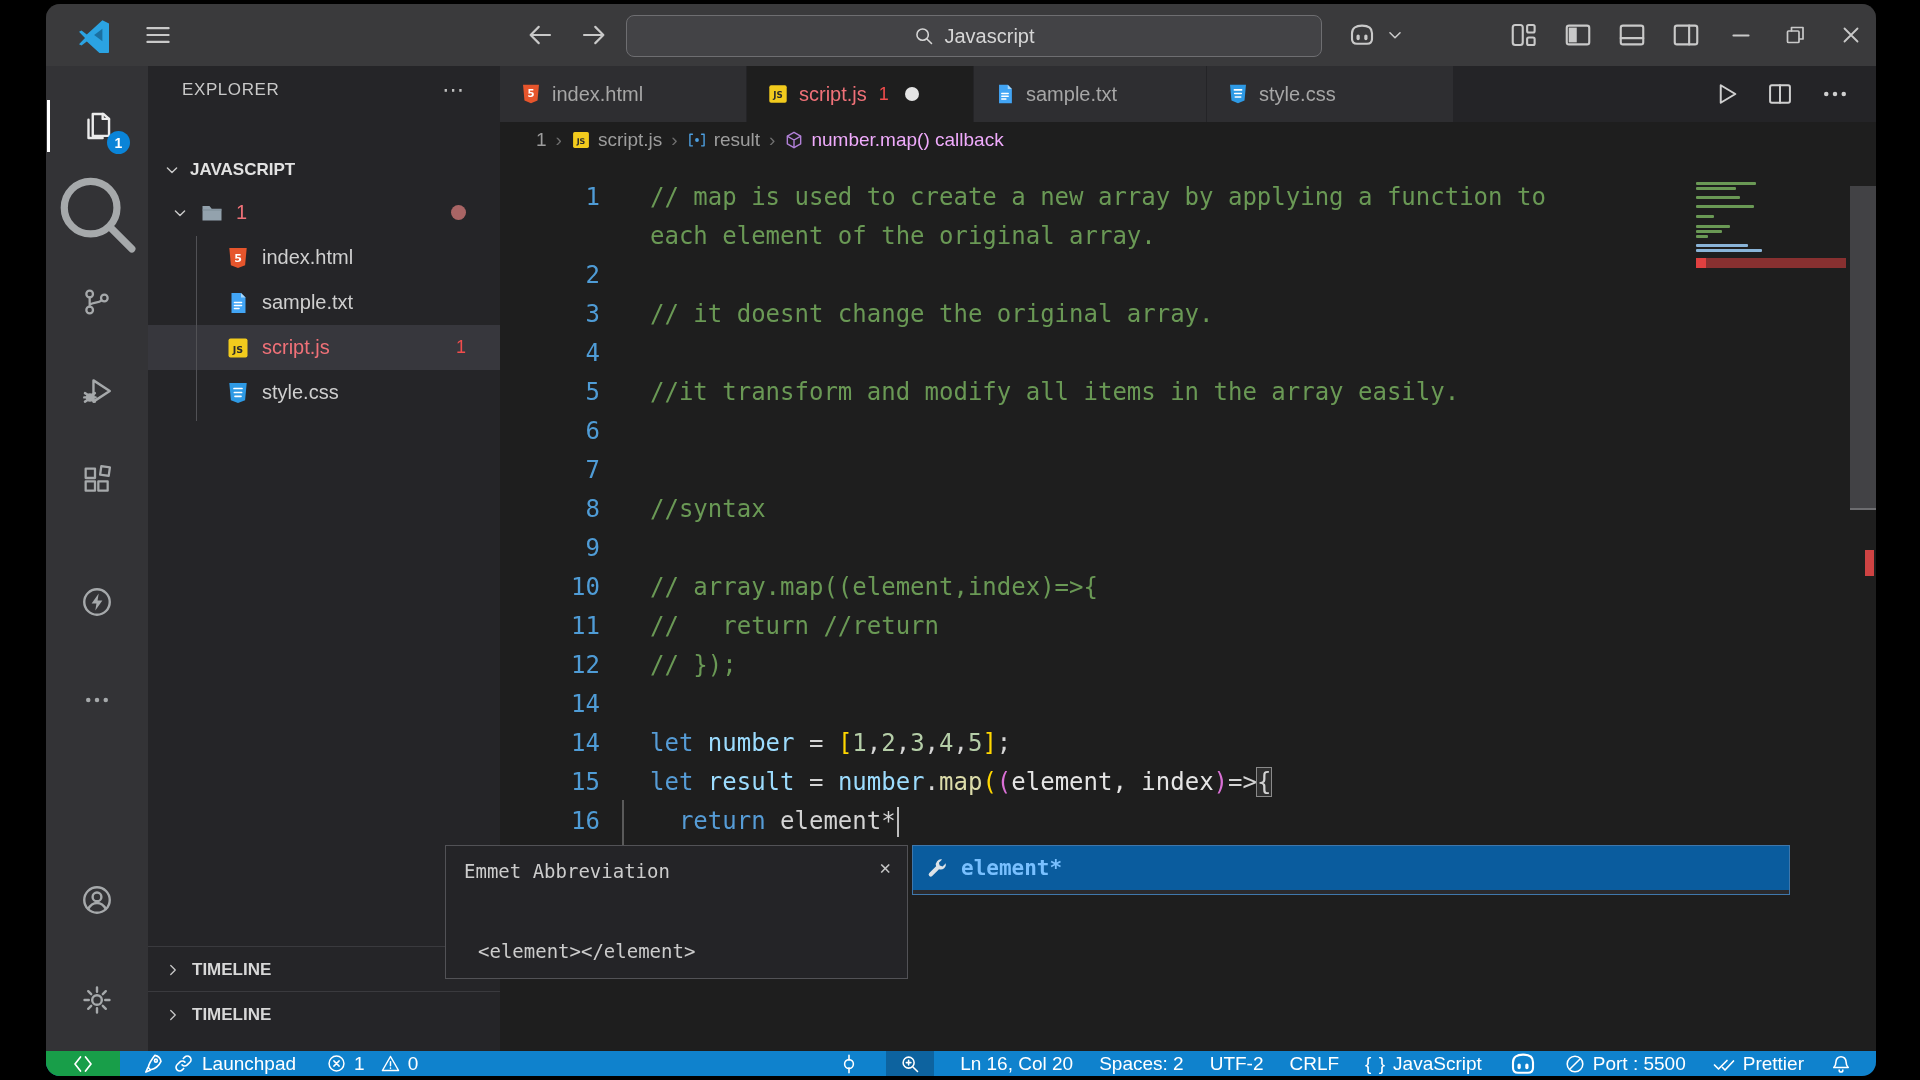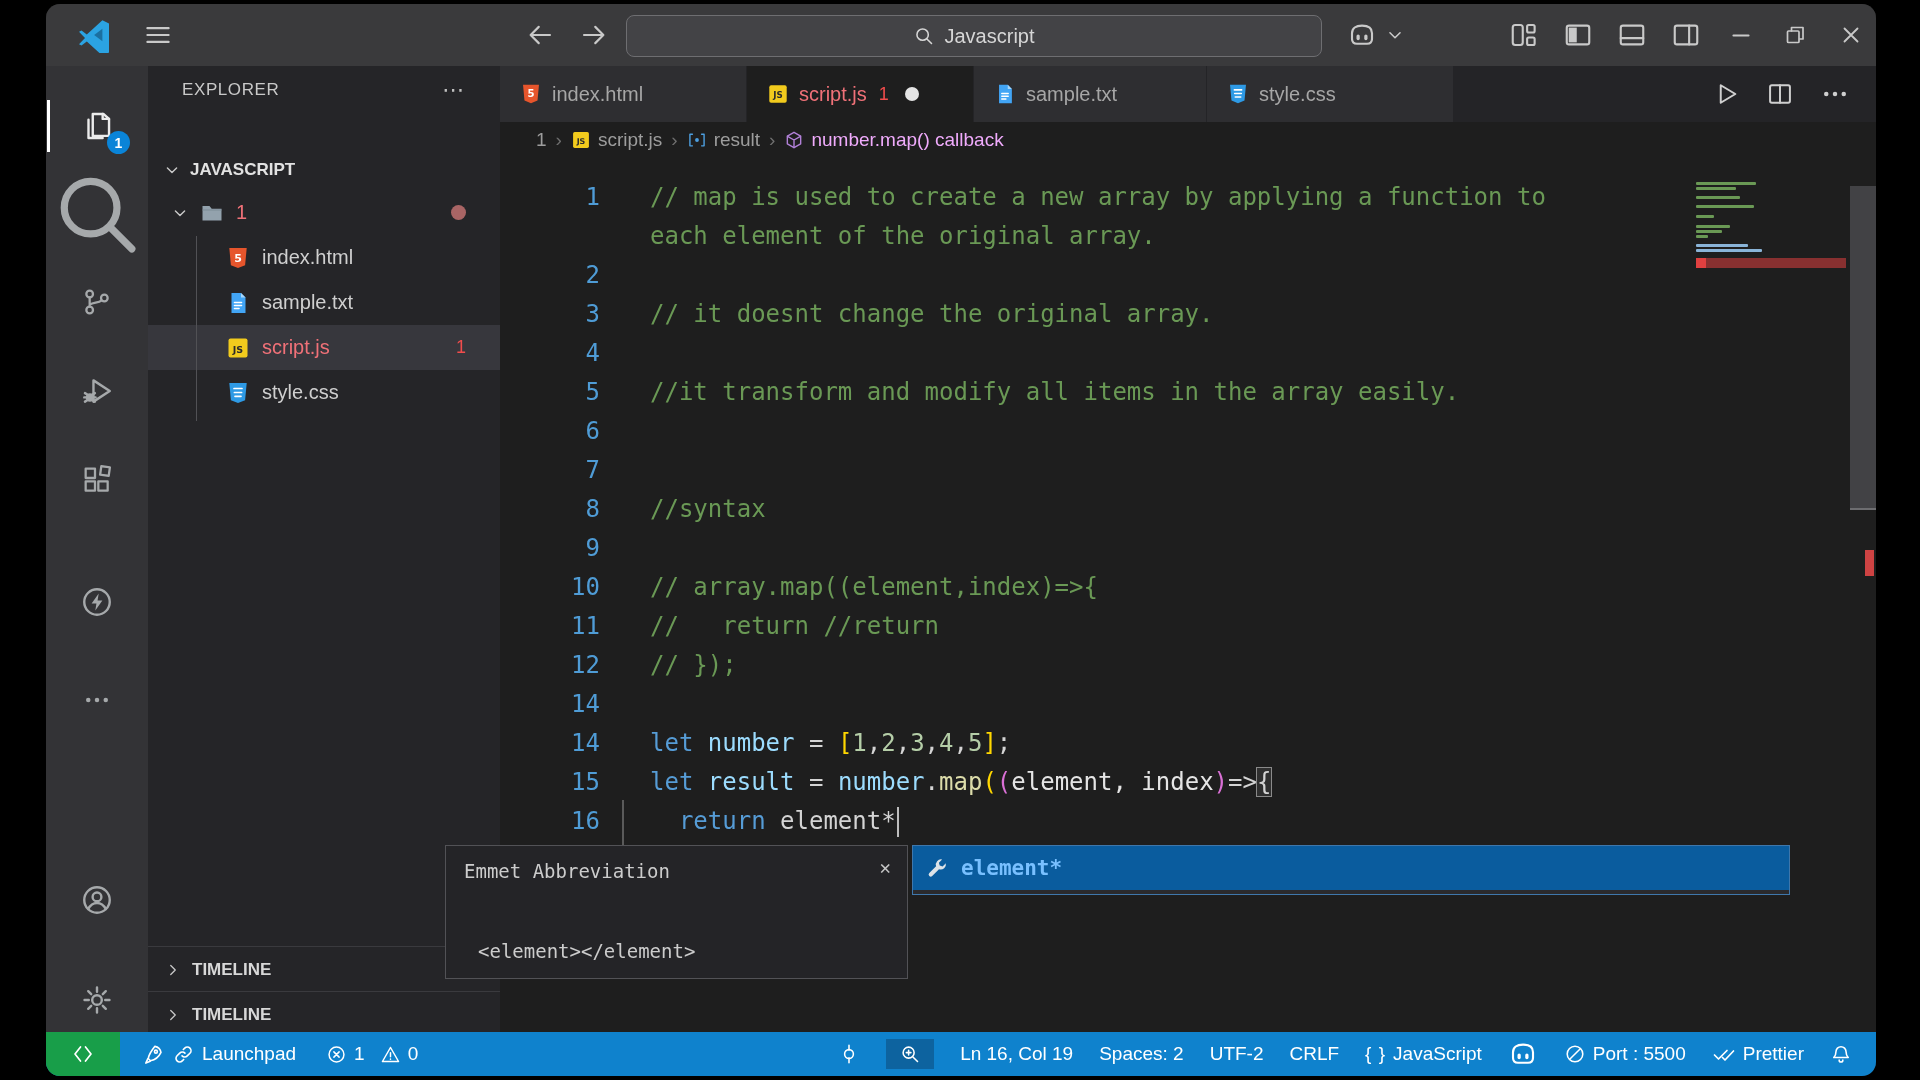--- a/index.html
+++ b/index.html
@@ -90,21 +90,21 @@
   .emmet-title{position:absolute;left:18px;top:14px;}
   .emmet-close{position:absolute;right:16px;top:10px;color:#c5c5c5;font-size:19px;}
   .emmet-body{position:absolute;left:32px;bottom:16px;}
   .suggest{position:absolute;left:866px;top:841px;width:878px;height:50px;background:#2a2a2d;border:1px solid #3f77ab;
     z-index:29;box-sizing:border-box;}
   .suggest-row{height:44px;background:#0a5c9e;display:flex;align-items:center;gap:12px;padding-left:12px;
     font-family:"DejaVu Sans Mono",monospace;font-size:21px;font-weight:600;color:#79c0ff;}
   .suggest-row .ic{color:#dde3e8;}
 
   
-  .statusbar{height:44px;background:#0f82cd;display:flex;align-items:center;color:#fff;font-size:19px;flex:0 0 auto;}
+  .statusbar{height:25px;background:#0f82cd;display:flex;align-items:center;color:#fff;font-size:19px;flex:0 0 auto;}
   .remote{width:74px;height:100%;background:#189e49;display:flex;align-items:center;justify-content:center;color:#fff;}
   .st-item{display:flex;align-items:center;gap:7px;white-space:nowrap;}
   .st-left{display:flex;align-items:center;gap:30px;margin-left:22px;}
   .st-right{display:flex;align-items:center;gap:26px;margin-left:auto;margin-right:24px;}
   .st-zoom{background:#0d639f;align-self:stretch;display:flex;align-items:center;padding:0 13px;}
 </style>
 </head>
 <body>
 
 <div class="app">
@@ -560,21 +560,21 @@
         </div>
         <div class="st-item st-zoom">
           <span class="ic ">
             <svg viewBox="0 0 24 24" width="22" height="22">
               <circle cx="10.5" cy="10.5" r="6" fill="none" stroke="currentColor" stroke-width="1.7" stroke-linecap="round" stroke-linejoin="round"></circle>
               <path d="m15.2 15.2 5 5M8 10.5h5M10.5 8v5" fill="none" stroke="currentColor" stroke-width="1.7" stroke-linecap="round" stroke-linejoin="round"></path>
             </svg>
           </span>
         </div>
         <div class="st-item">
-          <span>Ln 16, Col 19</span>
+          <span>Ln 16, Col 20</span>
         </div>
         <div class="st-item">
           <span>Spaces: 2</span>
         </div>
         <div class="st-item">
           <span>UTF-2</span>
         </div>
         <div class="st-item">
           <span>CRLF</span>
         </div>

